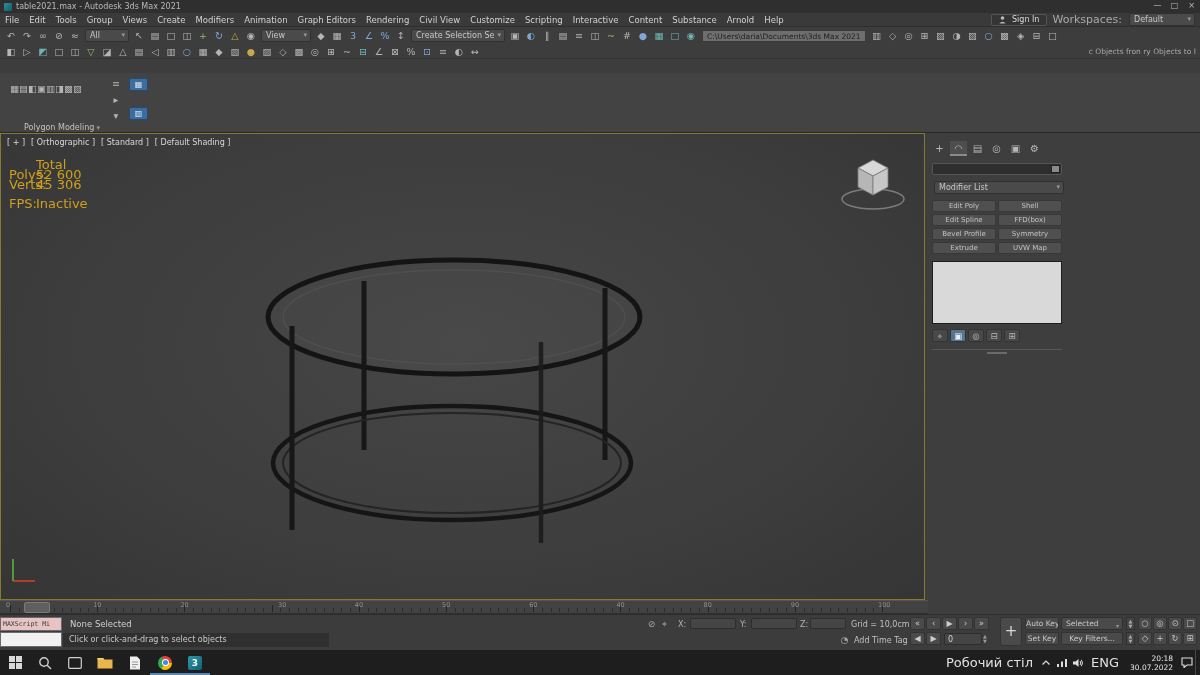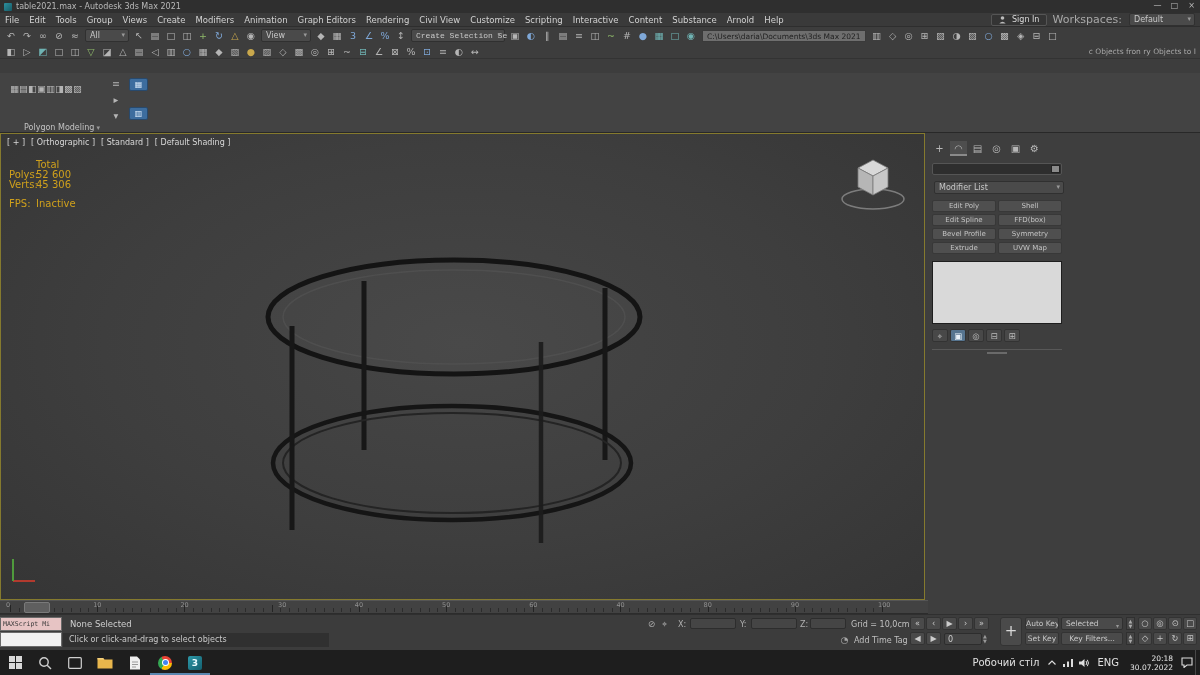--- a/index.html
+++ b/index.html
@@ -51,21 +51,21 @@
   .rbtn.hl{background:#3d6d9e;color:#d8e8f8;border-color:#28496c;}
   .panel-label{position:absolute;left:24px;top:50px;font-size:8px;color:#c2c2c2;}
   .panel-label::after{content:" ▾";font-size:7px;color:#999;}
 
   
   .viewport{position:absolute;left:0;top:133px;width:925px;height:467px;
             background:radial-gradient(ellipse at 50% 45%,#464646 0%,#3e3e3e 55%,#353535 100%);
             border:1px solid #857a2e;}
   .vplabel{position:absolute;left:6px;top:4px;font-size:8px;color:#d8d8d8;}
   .vplabel span{margin-right:6px;}
-  .stats{position:absolute;left:8px;top:26px;font-size:10px;color:#cfa01c;line-height:10px;}
+  .stats{position:absolute;left:8px;top:26px;font-size:13px;color:#cfa01c;line-height:10px;}
   .stats .lab{display:inline-block;width:27px;}
   .fpsline{margin-top:9px;}
 
   
   .cmdpanel{position:absolute;left:925px;top:133px;width:275px;height:481px;background:#3e3e3e;}
   .cptabs{position:absolute;left:6px;top:8px;display:flex;gap:2px;}
   .cptab{width:17px;height:15px;font-size:10px;color:#b8b8b8;text-align:center;line-height:15px;}
   .cptab.active{background:#4e4e4e;border-bottom:2px solid #8a8a8a;}
   .namefield{position:absolute;left:7px;top:30px;width:130px;height:12px;background:#2e2e2e;
              border:1px solid #555;border-radius:2px;}
@@ -137,21 +137,21 @@
   .tbbtn{width:30px;height:25px;display:flex;align-items:center;justify-content:center;flex:0 0 auto;}
   .running{box-shadow:inset 0 -2px 0 #5a87b0;}
   .chrome{width:14px;height:14px;border-radius:50%;
           background:conic-gradient(from -30deg,#ea4335 0 120deg,#fbbc05 120deg 240deg,#34a853 240deg 360deg);
           display:flex;align-items:center;justify-content:center;}
   .chrome .inner{width:7px;height:7px;border-radius:50%;background:#fff;display:flex;align-items:center;justify-content:center;}
   .chrome .dot{width:5px;height:5px;border-radius:50%;background:#4285f4;}
   .maxicon{width:14px;height:14px;border-radius:2px;background:linear-gradient(135deg,#2d98a8,#136070);
            color:#eafcff;font-size:9px;font-weight:bold;text-align:center;line-height:14px;}
   .tray{margin-left:auto;display:flex;align-items:center;height:100%;}
-  .traytext{font-size:10px;color:#e0e0e0;margin:0 5px;white-space:nowrap;}
+  .traytext{font-size:13px;color:#e0e0e0;margin:0 5px;white-space:nowrap;}
   .trayicon{width:16px;height:25px;display:flex;align-items:center;justify-content:center;color:#ddd;font-size:8px;}
   .clock{font-size:7.5px;line-height:9px;text-align:right;color:#e6e6e6;margin:0 6px;}
   .showdesk{width:5px;height:25px;border-left:1px solid #484848;}
 </style>
 </head>
 <body>
 
 <div id="screen">
 
   <div class="titlebar">
@@ -225,21 +225,21 @@
       <span>View</span>
     </span>
     <span style="display:flex;">
         <span class="ticon">◆</span>
         <span class="ticon">▦</span>
         <span class="ticon c-blue">3</span>
         <span class="ticon c-blue">∠</span>
         <span class="ticon c-blue">%</span>
         <span class="ticon">↕</span>
       </span>
-    <span class="dd" style="width:94px;font-family:Liberation Mono, monospace;">
+    <span class="dd" style="width:94px;">
       <span>Create Selection Se</span>
     </span>
     <span style="display:flex;">
         <span class="ticon">▣</span>
         <span class="ticon c-blue">◐</span>
         <span class="ticon">∥</span>
         <span class="ticon">▤</span>
         <span class="ticon">≡</span>
         <span class="ticon">◫</span>
         <span class="ticon c-green">~</span>

